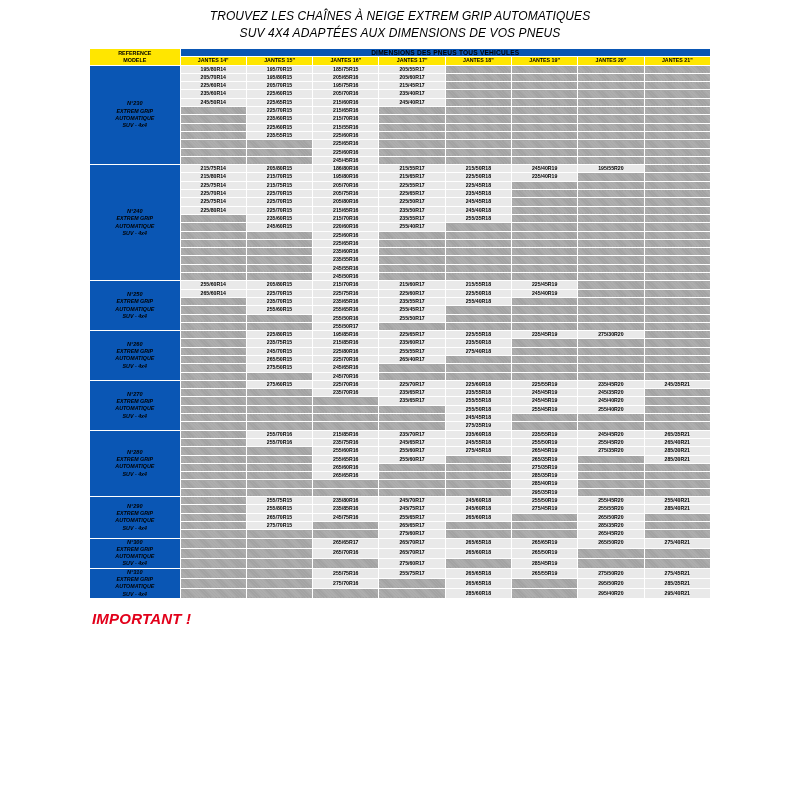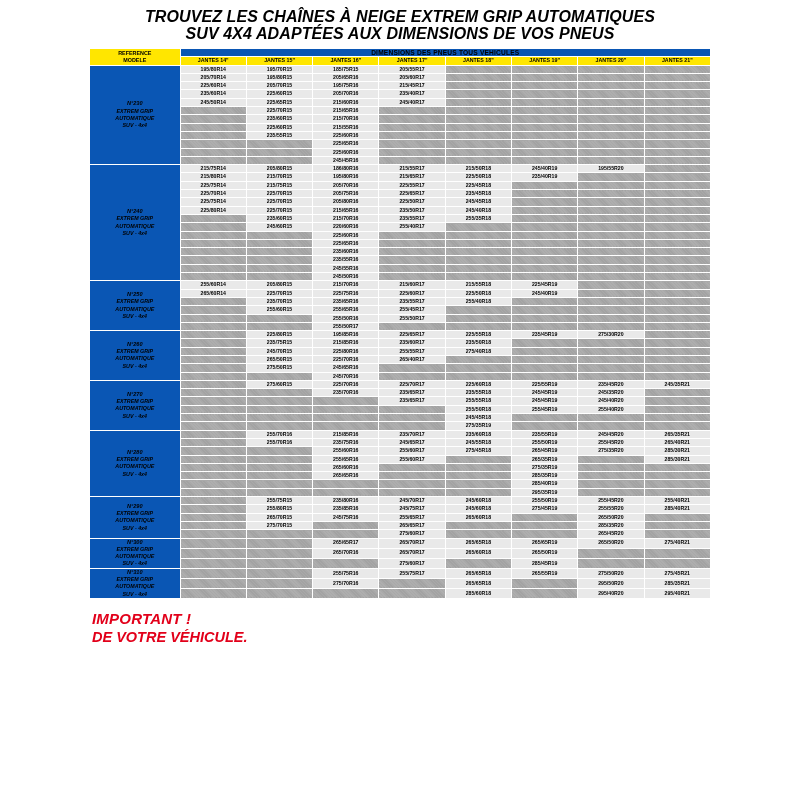--- a/index.html
+++ b/index.html
@@ -8,23 +8,23 @@
     background:#ffffff;
     font-family:"Liberation Sans", sans-serif;
     color:#000;
     overflow:hidden;
   }
   .page{position:relative;width:800px;height:800px;}
 
   
   .title{
     text-align:center;
-    font-weight:bold;
+    font-weight:normal;
     font-style:italic;
-    font-size:16px;
+    font-size:12px;
     line-height:17px;
     padding:8px 40px 6px 40px;
     letter-spacing:0.1px;
   }
   .title .l2{display:block;}
 
   
   .tablewrap{
     margin:0 auto;
     width:622px;
@@ -839,16 +839,15 @@
             <td class="empty hatch"></td>
             <td class="val">295/40R20</td>
             <td class="val">295/40R21</td>
           </tr>
         </tbody>
     </table>
   </div>
 
   <div class="important">
     <p class="head">IMPORTANT !</p>
-    <p>DE VOTRE VÉHICULE.</p>
   </div>
 
 </div>
 
 </body></html>

